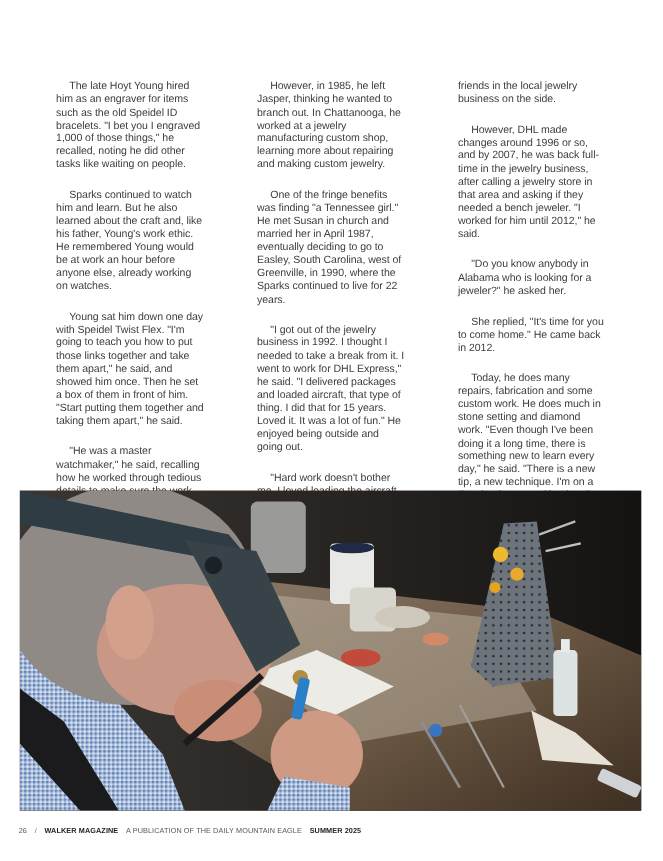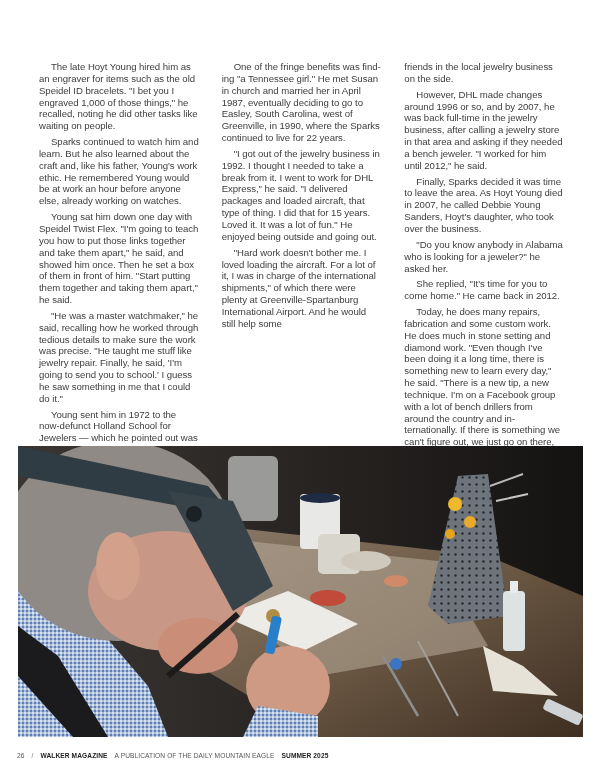--- a/index.html
+++ b/index.html
@@ -2,21 +2,21 @@
 <html><head>
 <meta charset="utf-8">
 <style>
   html, body { margin: 0; padding: 0; background: #ffffff; }
   body { width: 603px; height: 783px; position: relative; overflow: hidden;
          font-family: "Liberation Sans", "DejaVu Sans", sans-serif; color: #3a3a3a; }
   .columns { position: absolute; top: 57px; left: 35px; width: 533px; height: 370px;
              display: flex; gap: 15px; }
   .col { width: 168px; font-size: 9.6px; line-height: 11.85px; letter-spacing: -0.05px;
          color: #3d3d3d; text-align: left; }
-  .col p { margin: 4px; text-indent: 12px; }
+  .col p { margin: 16px; text-indent: 12px; }
   .col p.cont { text-indent: 0; }
 
   .photo { position: absolute; left: 18px; top: 446px; width: 565px; height: 291px;
            overflow: hidden; background: #2a2420; }
   .photo svg { display: block; width: 100%; height: 100%; }
 
   .footer { position: absolute; left: 17px; top: 752px; font-size: 6.6px; letter-spacing: 0.1px;
             color: #555; white-space: nowrap; display: flex; gap: 7px; align-items: baseline; }
   .footer .pub-name { font-weight: bold; color: #222; }
   .footer .issue { font-weight: bold; color: #222; }
@@ -27,28 +27,28 @@
 
 <div class="columns">
   <div class="col">
     <p>The late Hoyt Young hired him as an engraver for items such as the old Spei­del ID bracelets. "I bet you I engraved 1,000 of those things," he recalled, not­ing he did other tasks like waiting on people.</p>
     <p>Sparks continued to watch him and learn. But he also learned about the craft and, like his father, Young's work ethic. He remembered Young would be at work an hour before anyone else, al­ready working on watches.</p>
     <p>Young sat him down one day with Speidel Twist Flex. "I'm going to teach you how to put those links together and take them apart," he said, and showed him once. Then he set a box of them in front of him. "Start putting them together and taking them apart," he said.</p>
     <p>"He was a master watchmaker," he said, recalling how he worked through tedious details to make sure the work was precise. "He taught me stuff like jewelry repair. Finally, he said, 'I'm going to send you to school.' I guess he saw something in me that I could do it."</p>
     <p>Young sent him in 1972 to the now-defunct Holland School for Jewelers — which he pointed out was not in the</p>
   </div>
   <div class="col">
+    <p>However, in 1985, he left Jasper, thinking he wanted to branch out. In Chattanooga, he worked at a jewelry manufacturing custom shop, learning more about repairing and making cus­tom jewelry.</p>
     <p>One of the fringe benefits was find­ing "a Tennessee girl." He met Susan in church and married her in April 1987, eventually deciding to go to Easley, South Carolina, west of Greenville, in 1990, where the Sparks continued to live for 22 years.</p>
     <p>"I got out of the jewelry business in 1992. I thought I needed to take a break from it. I went to work for DHL Express," he said. "I delivered packages and loaded aircraft, that type of thing. I did that for 15 years. Loved it. It was a lot of fun." He enjoyed being outside and going out.</p>
     <p>"Hard work doesn't bother me. I loved loading the aircraft. For a lot of it, I was in charge of the international shipments," of which there were plenty at Greenville-Spartanburg International Airport. And he would still help some</p>
   </div>
   <div class="col">
     <p class="cont">friends in the local jewelry business on the side.</p>
     <p>However, DHL made changes around 1996 or so, and by 2007, he was back full-time in the jewelry business, after calling a jewelry store in that area and asking if they needed a bench jeweler. "I worked for him until 2012," he said.</p>
-    <p>Finally, Sparks decided it was time to leave the area. As Hoyt Young died in 2007, he called Debbie Young Sanders, Hoyt's daughter, who took over the business.</p>
     <p>"Do you know anybody in Alabama who is looking for a jeweler?" he asked her.</p>
     <p>She replied, "It's time for you to come home." He came back in 2012.</p>
     <p>Today, he does many repairs, fabrica­tion and some custom work. He does much in stone setting and diamond work. "Even though I've been doing it a long time, there is something new to learn every day," he said. "There is a new tip, a new technique. I'm on a Facebook group with a lot of bench drillers from around the country and in­ternationally. If there is something we can't figure out, we just go on there, and there is somebody that's done it."</p>
   </div>
 </div>
 
 <div class="photo">
   <svg viewBox="0 0 565 291" preserveAspectRatio="none">
     <defs>
       <linearGradient id="bench" x1="0" y1="0" x2="1" y2="1">

